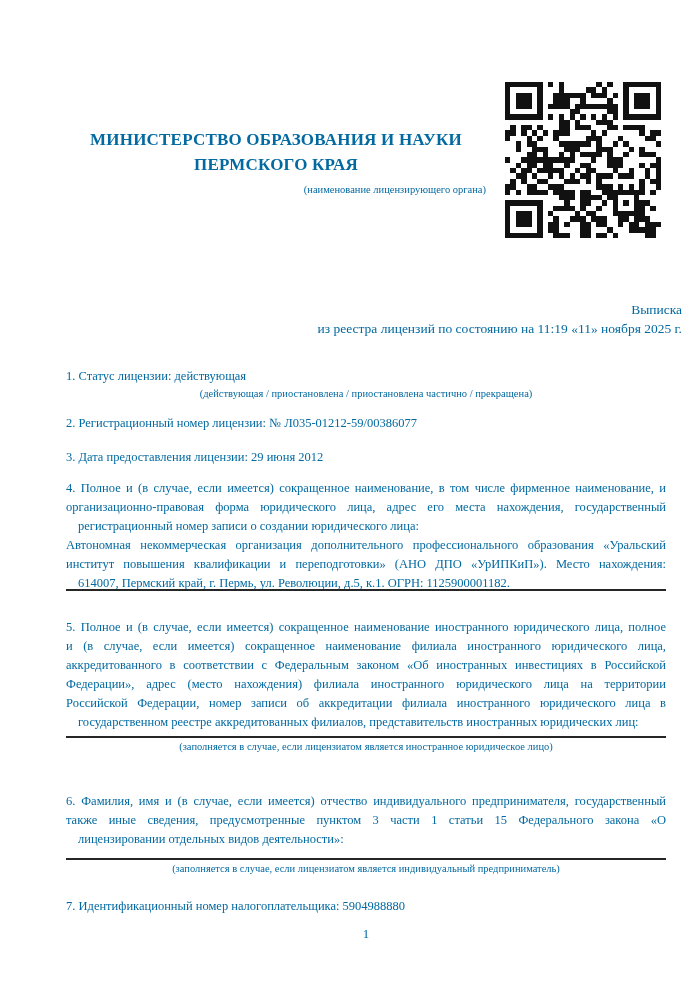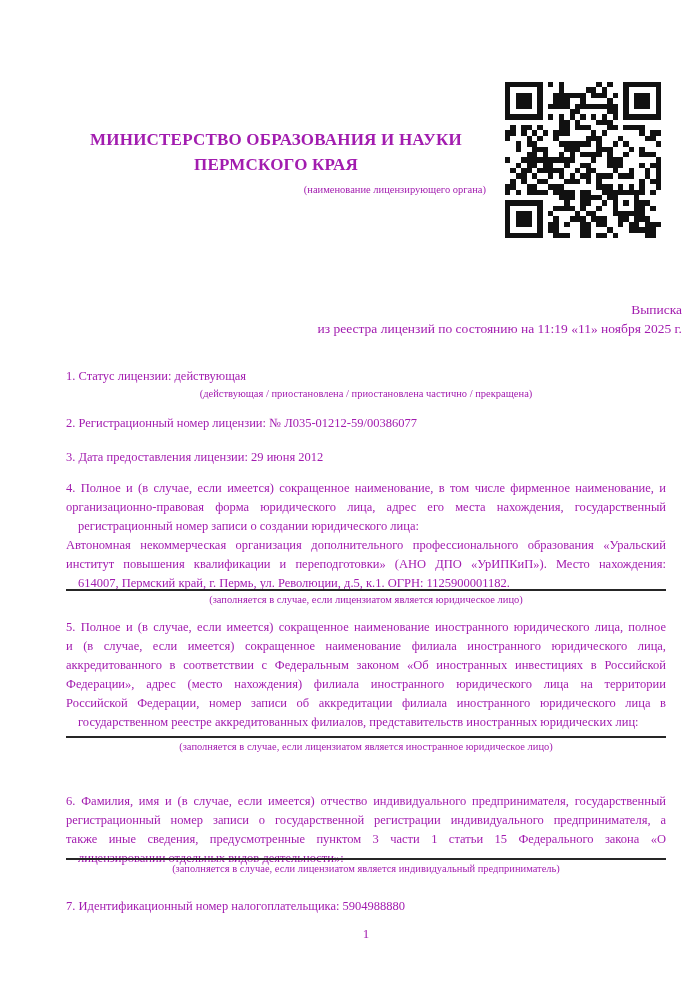--- a/index.html
+++ b/index.html
@@ -1,19 +1,19 @@
 <!DOCTYPE html>
 <html lang="ru"><head>
 <meta charset="utf-8">
 <style>
   html,body{margin:0;padding:0;background:#888;}
   #page{
     position:relative;width:700px;height:989px;background:#ffffff;
     font-family:"Liberation Serif","DejaVu Serif",serif;
-    color:#a21caf;overflow:hidden;margin:0 auto;
+    color:#0369a1;overflow:hidden;margin:0 auto;
   }
   .abs{position:absolute;}
   
   #ministry{left:66px;top:127px;width:420px;text-align:center;
     font-weight:bold;font-size:17px;line-height:25px;letter-spacing:.2px;}
   #ministry-sub{left:66px;top:183px;width:420px;text-align:right;
     font-size:10.5px;line-height:13px;}
   
   #qr{left:505px;top:82px;width:156px;height:156px;}
   
@@ -477,36 +477,34 @@
       <div class="jline">4. Полное и (в случае, если имеется) сокращенное наименование, в том числе фирменное наименование, и</div>
       <div class="jline">организационно-правовая форма юридического лица, адрес его места нахождения, государственный</div>
       <div class="jline jlast">регистрационный номер записи о создании юридического лица:</div>
     </div>
   <div class="abs body-block" style="top:536px">
       <div class="jline">Автономная некоммерческая организация дополнительного профессионального образования «Уральский</div>
       <div class="jline">институт повышения квалификации и переподготовки» (АНО ДПО «УрИПКиП»). Место нахождения:</div>
       <div class="jline jlast">614007, Пермский край, г. Пермь, ул. Революции, д.5, к.1. ОГРН: 1125900001182.</div>
     </div>
   <div class="abs hrule" style="top:589px"></div>
-  <div class="abs caption" style="top:593px">(заполняется в случае, если лицензиатом является юридическое лицо)</div>
 
   <div class="abs body-block" style="top:618px">
       <div class="jline">5. Полное и (в случае, если имеется) сокращенное наименование иностранного юридического лица, полное</div>
       <div class="jline">и (в случае, если имеется) сокращенное наименование филиала иностранного юридического лица,</div>
       <div class="jline">аккредитованного в соответствии с Федеральным законом «Об иностранных инвестициях в Российской</div>
       <div class="jline">Федерации», адрес (место нахождения) филиала иностранного юридического лица на территории</div>
       <div class="jline">Российской Федерации, номер записи об аккредитации филиала иностранного юридического лица в</div>
       <div class="jline jlast">государственном реестре аккредитованных филиалов, представительств иностранных юридических лиц:</div>
     </div>
   <div class="abs hrule" style="top:736px"></div>
   <div class="abs caption" style="top:740px">(заполняется в случае, если лицензиатом является иностранное юридическое лицо)</div>
 
   <div class="abs body-block" style="top:792px">
       <div class="jline">6. Фамилия, имя и (в случае, если имеется) отчество индивидуального предпринимателя, государственный</div>
-      <div class="jline">регистрационный номер записи о государственной регистрации индивидуального предпринимателя, а</div>
       <div class="jline">также иные сведения, предусмотренные пунктом 3 части 1 статьи 15 Федерального закона «О</div>
       <div class="jline jlast">лицензировании отдельных видов деятельности»:</div>
     </div>
   <div class="abs hrule" style="top:858px"></div>
   <div class="abs caption" style="top:862px">(заполняется в случае, если лицензиатом является индивидуальный предприниматель)</div>
 
   <div class="abs body-block" style="top:897px">7. Идентификационный номер налогоплательщика: 5904988880</div>
 
   <div class="abs" id="page-number">1</div>
 

